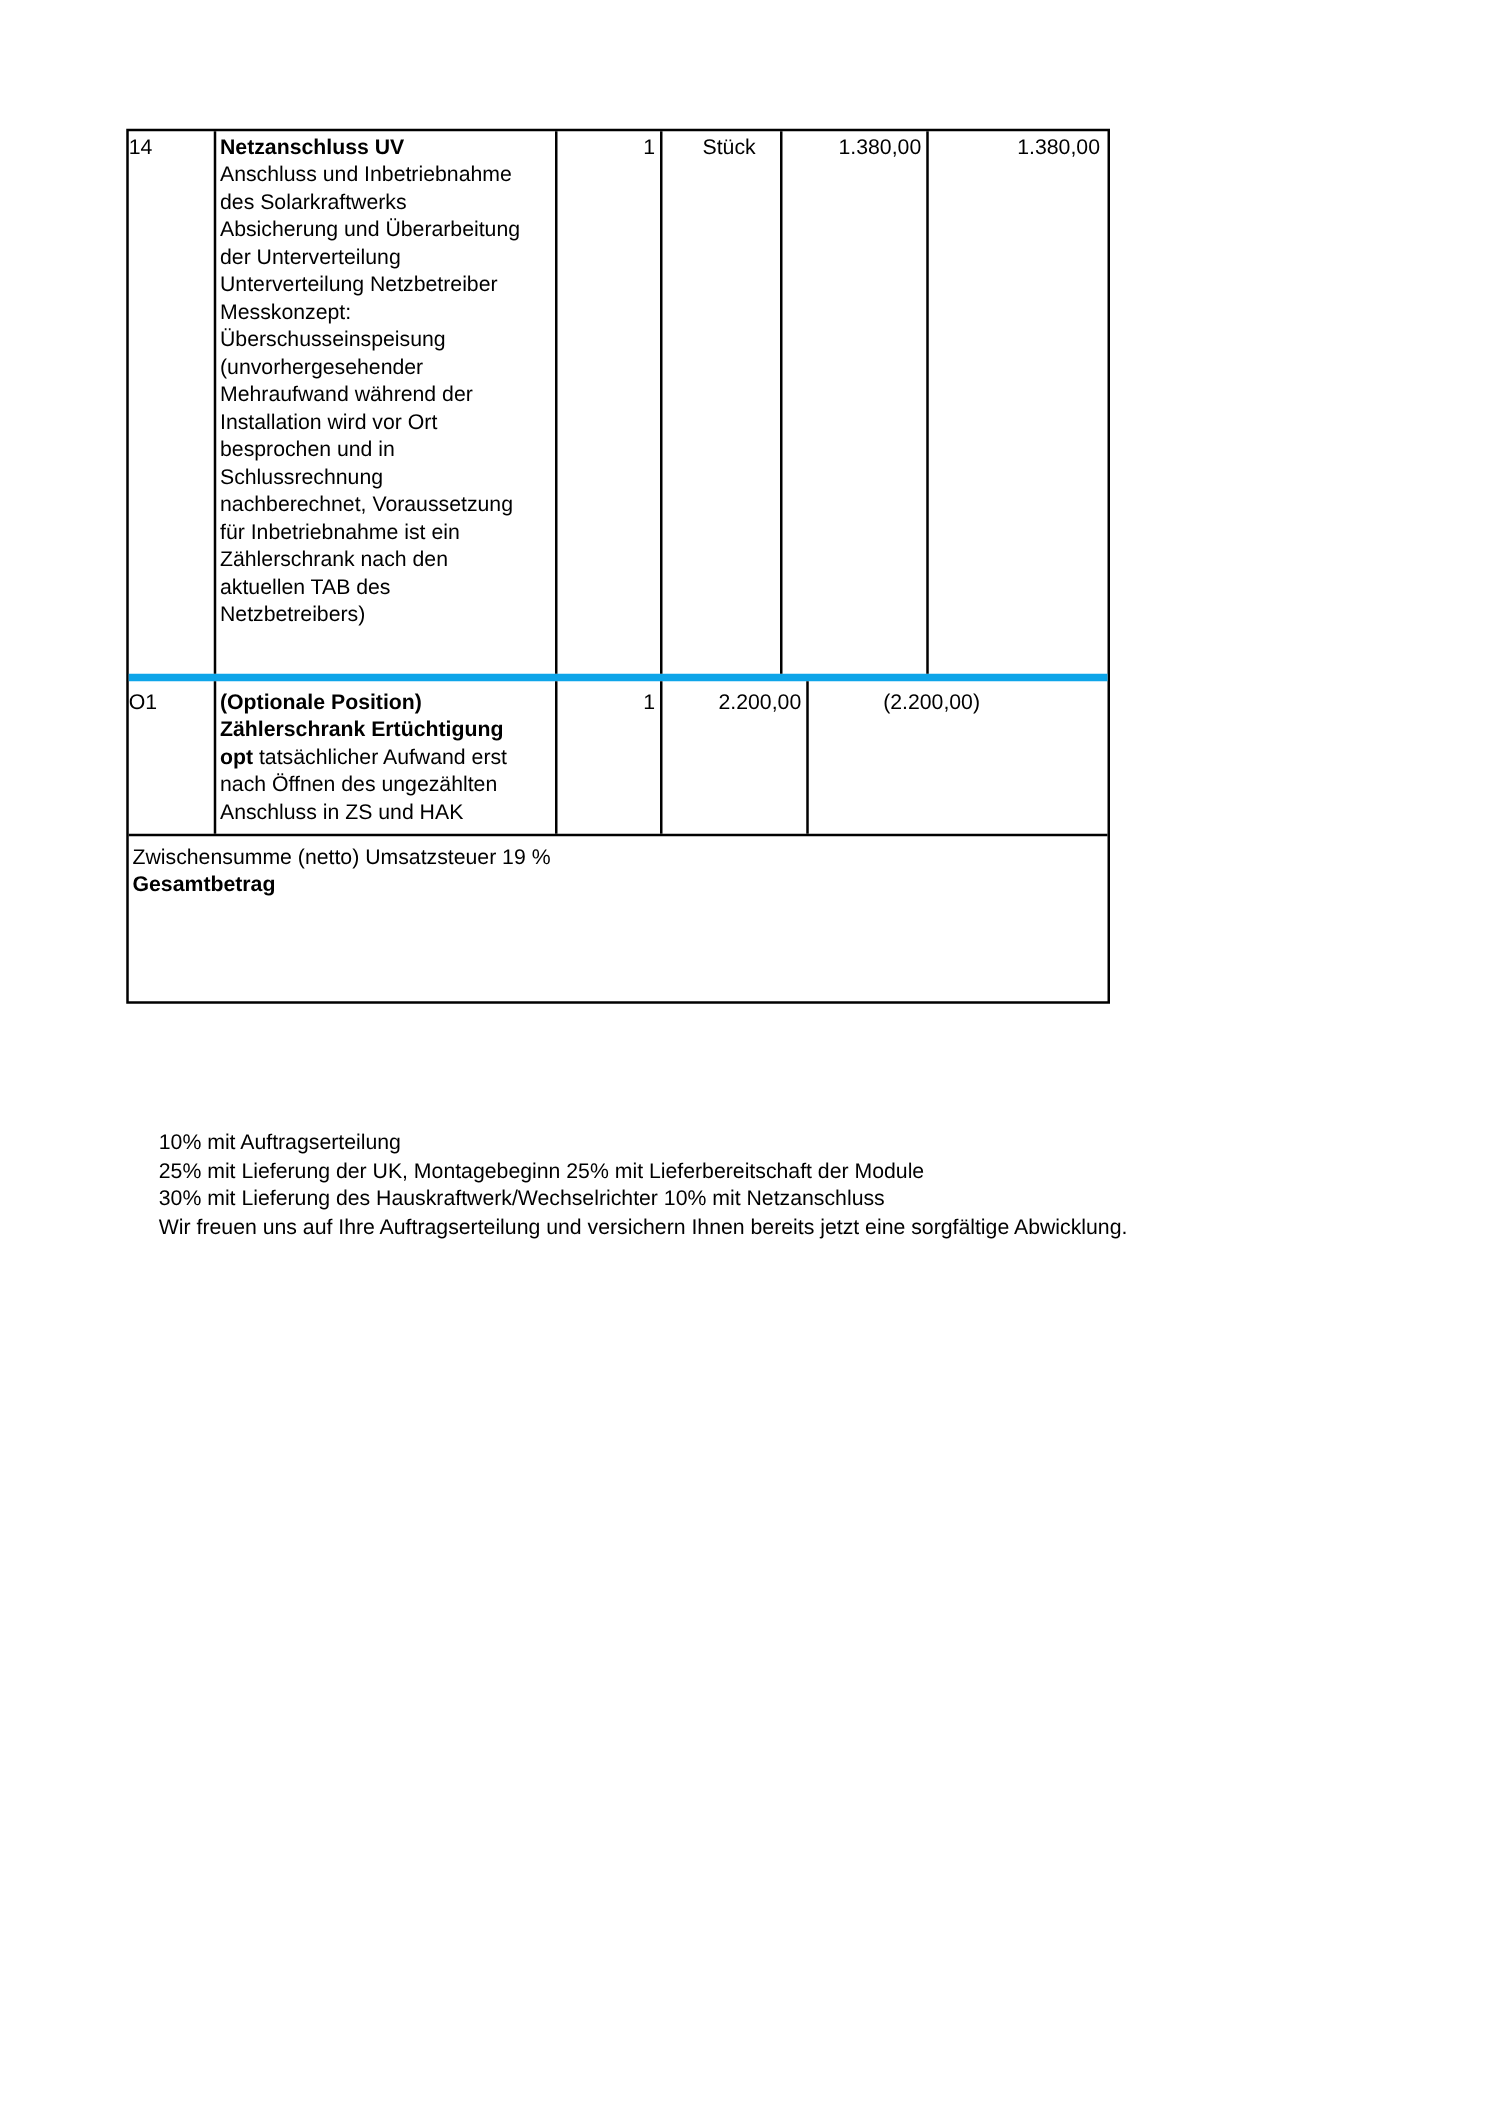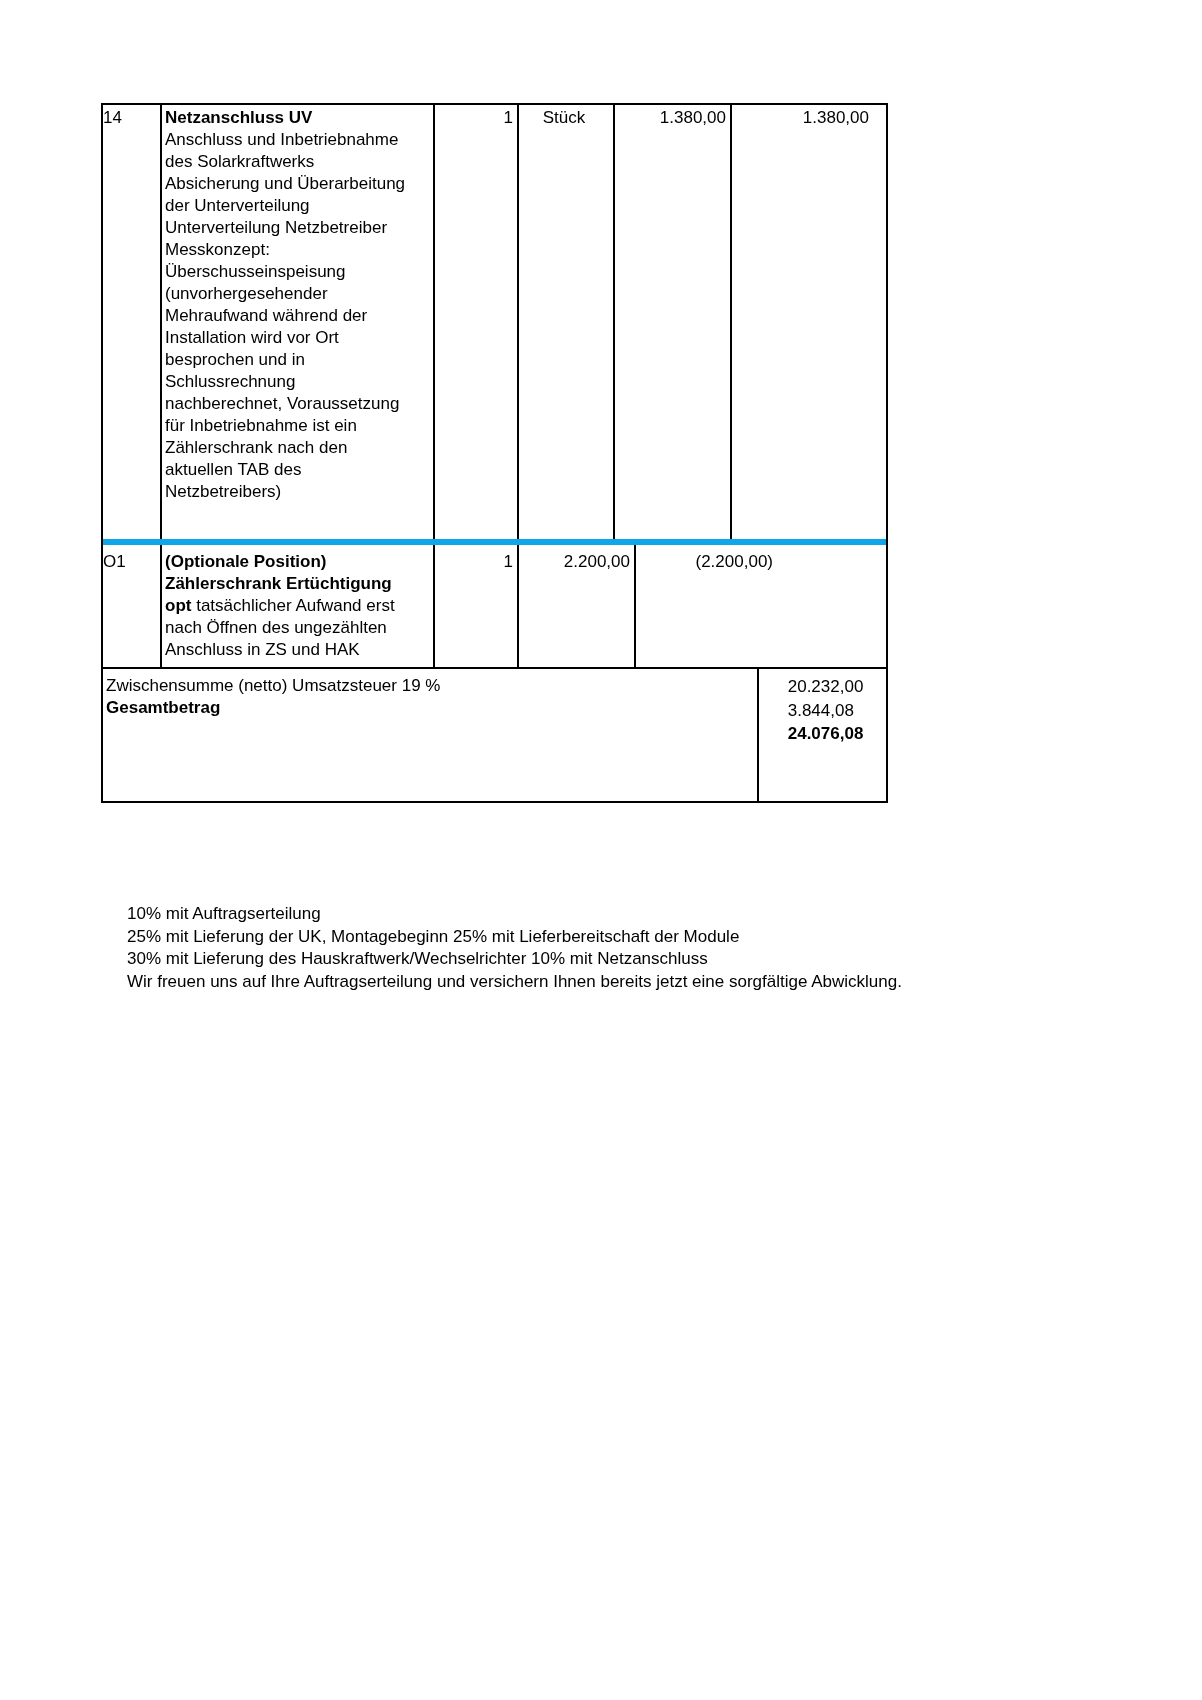--- a/index.html
+++ b/index.html
@@ -25,23 +25,23 @@
   .r3 { height: 134px; border-top: 2px solid #000; }
   .cell {
     height: 100%; overflow: hidden;
     font-size: 17px; line-height: 22px;
     padding-top: 2px;
     white-space: nowrap;
   }
   .r2 .cell, .r3 .cell { padding-top: 6px; }
   .bl { border-left: 2px solid #000; }
   .c-pos   { width: 57px;  }
-  .c-desc  { width: 273px; padding-left: 3px; padding-right: 2px; }
+  .c-desc  { width: 273px; padding-left: 3px; padding-right: 2px; margin-left: 11px; }
   .c-qty   { width: 84px;  text-align: right; padding-right: 4px; }
-  .c-unit  { width: 96px; text-align: center; padding-right: 4px; }
+  .c-unit  { width: 96px; text-align: left; padding-right: 4px; padding-left: 32px; }
   .c-price { width: 117px; text-align: right; padding-right: 4px; }
   .c-total { width: 142px; text-align: right; padding-right: 3px; }
   .c-sumlabel  { width: 738px; padding-left: 3px; line-height: 22px; }
   .c-sumvalues { width: 142px; padding-left: 29px; line-height: 23.5px; }
   .bold { font-weight: bold; }
   .line { white-space: nowrap; }
 
   
   .footer {
     position: absolute; left: 100px; top: 903px;
@@ -97,25 +97,20 @@
       <div class="cell c-qty bl">1</div>
       <div class="cell c-price bl">2.200,00</div>
       <div class="cell c-total bl">(2.200,00)</div>
     </div>
 
     <div class="row r3">
       <div class="cell c-sumlabel">
         <div class="line">Zwischensumme (netto) Umsatzsteuer 19 %</div>
         <div class="line bold">Gesamtbetrag</div>
       </div>
-      <div class="cell c-sumvalues bl">
-        <div class="line">20.232,00</div>
-        <div class="line">3.844,08</div>
-        <div class="line bold">24.076,08</div>
-      </div>
     </div>
 
   </div>
 
   <div class="footer">
     <div class="line">10% mit Auftragserteilung</div>
     <div class="line">25% mit Lieferung der UK, Montagebeginn 25% mit Lieferbereitschaft der Module</div>
     <div class="line">30% mit Lieferung des Hauskraftwerk/Wechselrichter 10% mit Netzanschluss</div>
     <div class="line">Wir freuen uns auf Ihre Auftragserteilung und versichern Ihnen bereits jetzt eine sorgfältige Abwicklung.</div>
   </div>

